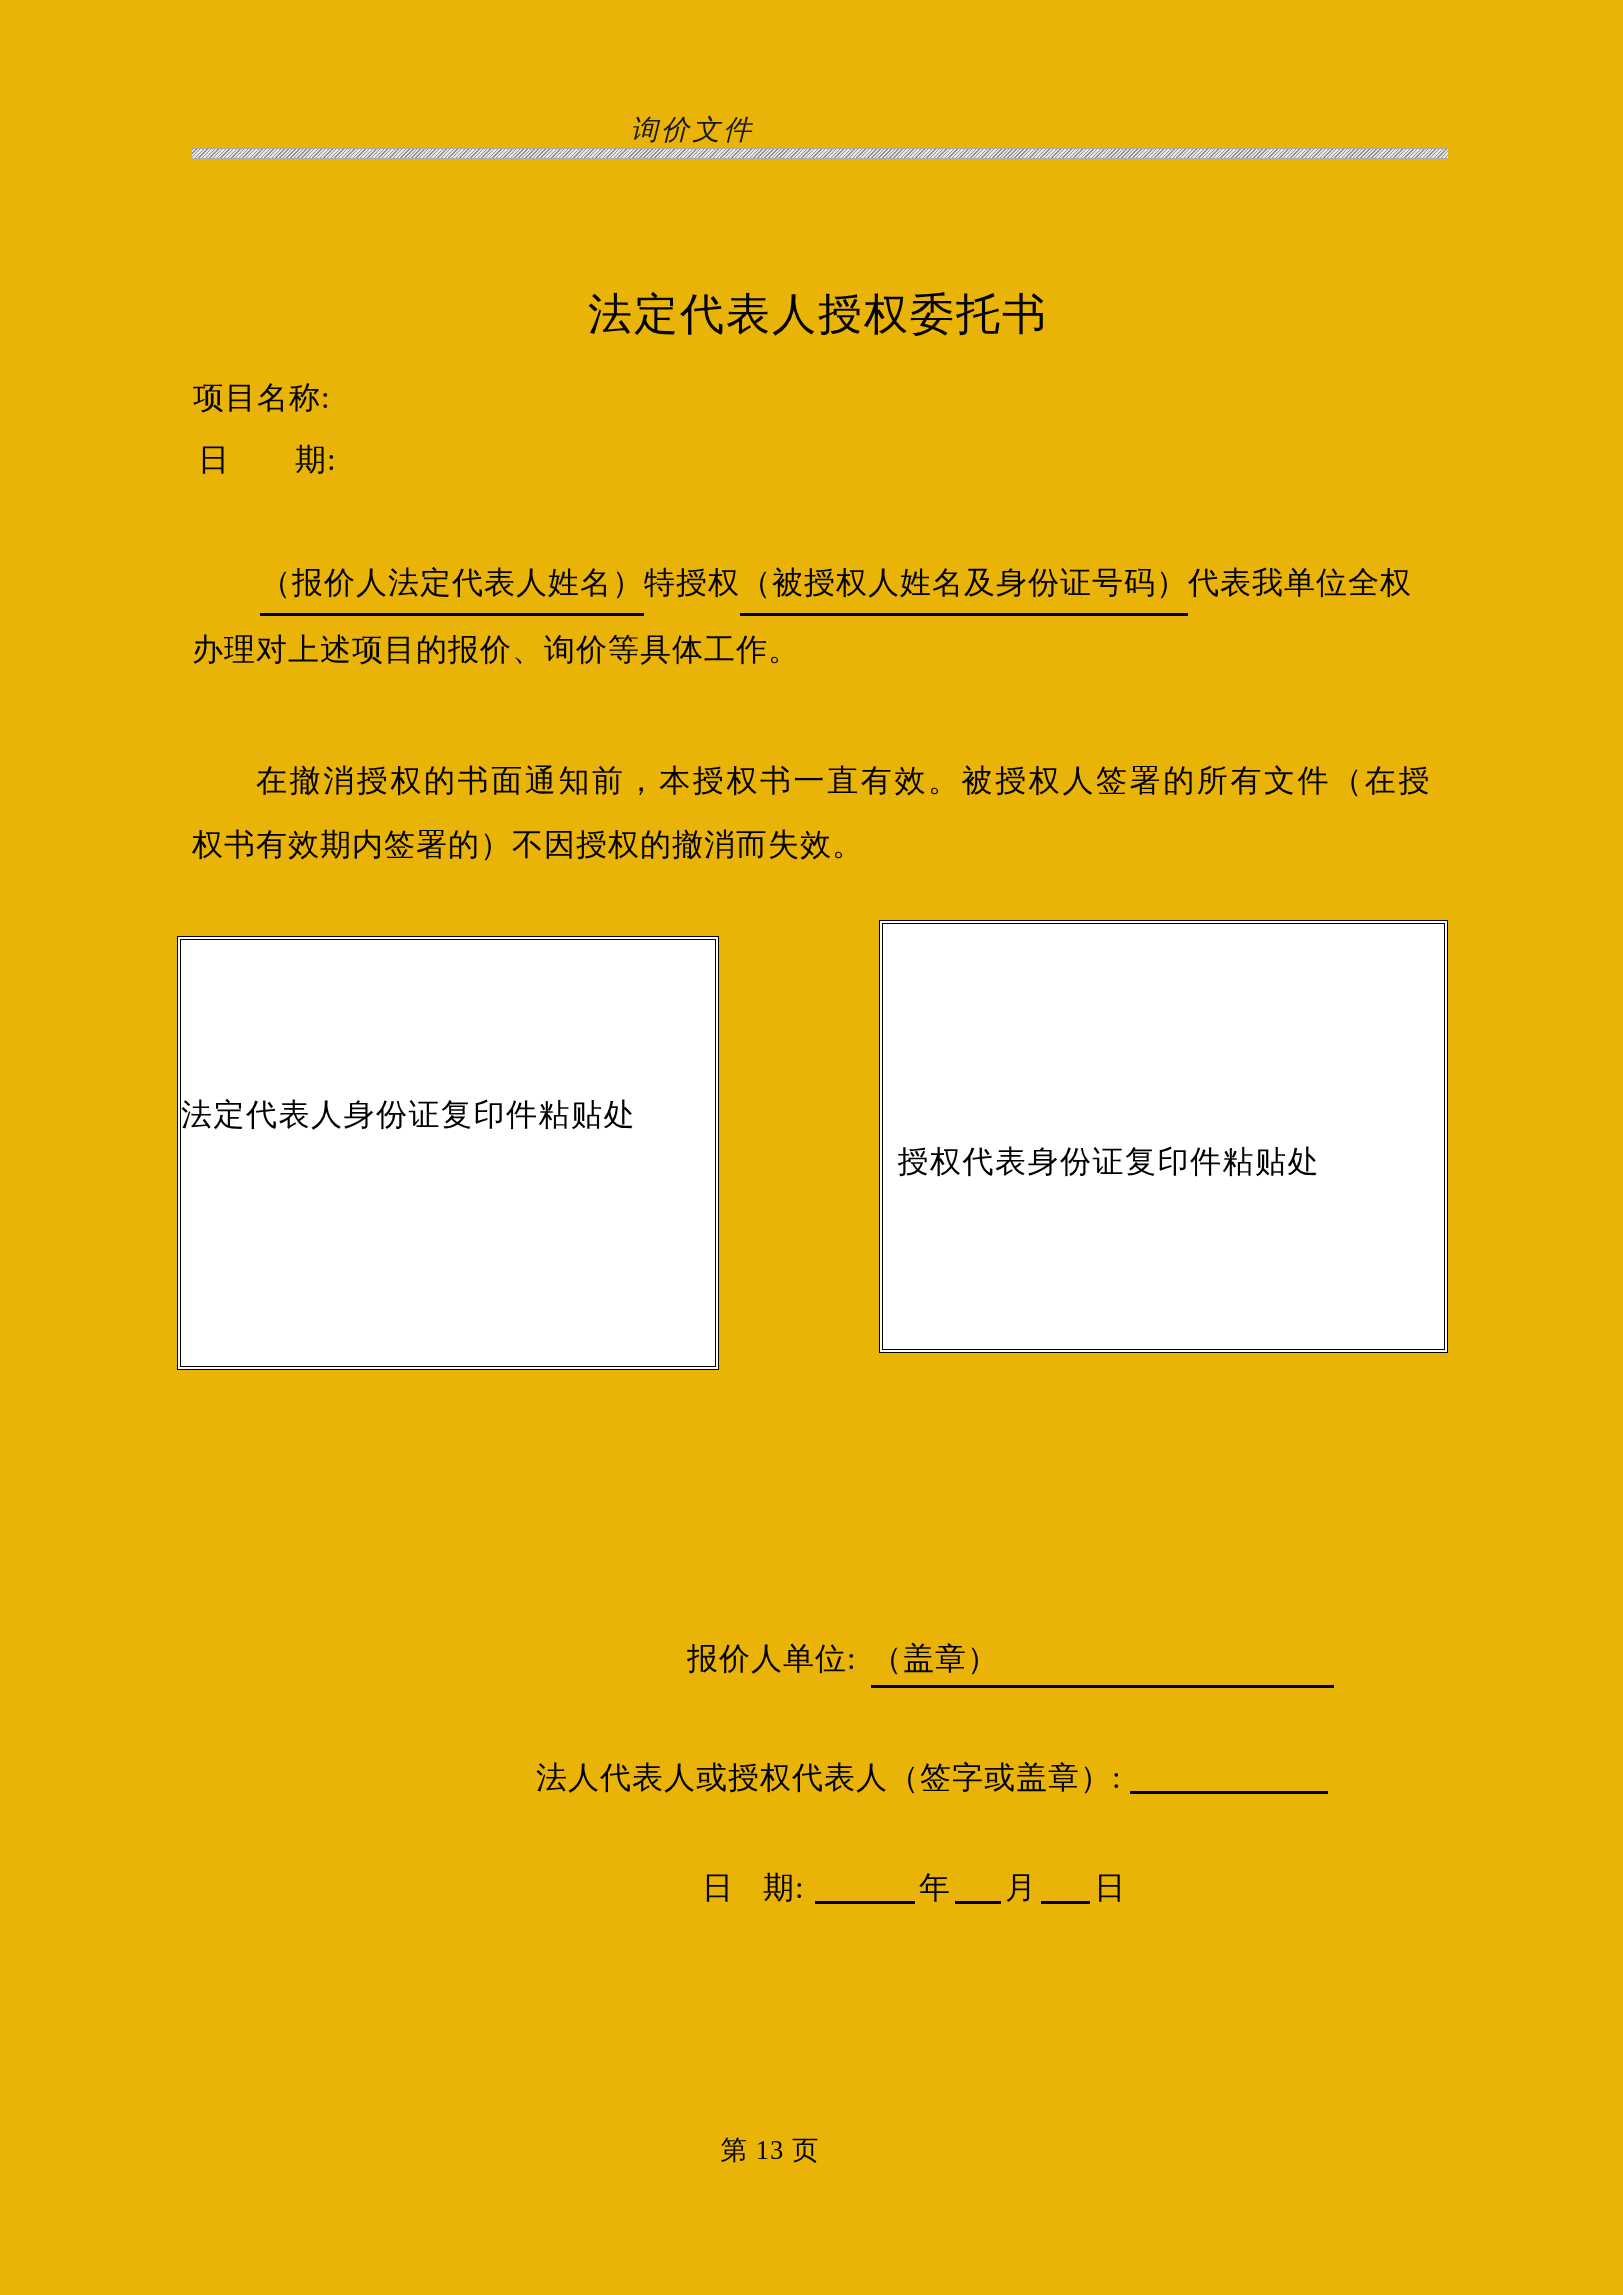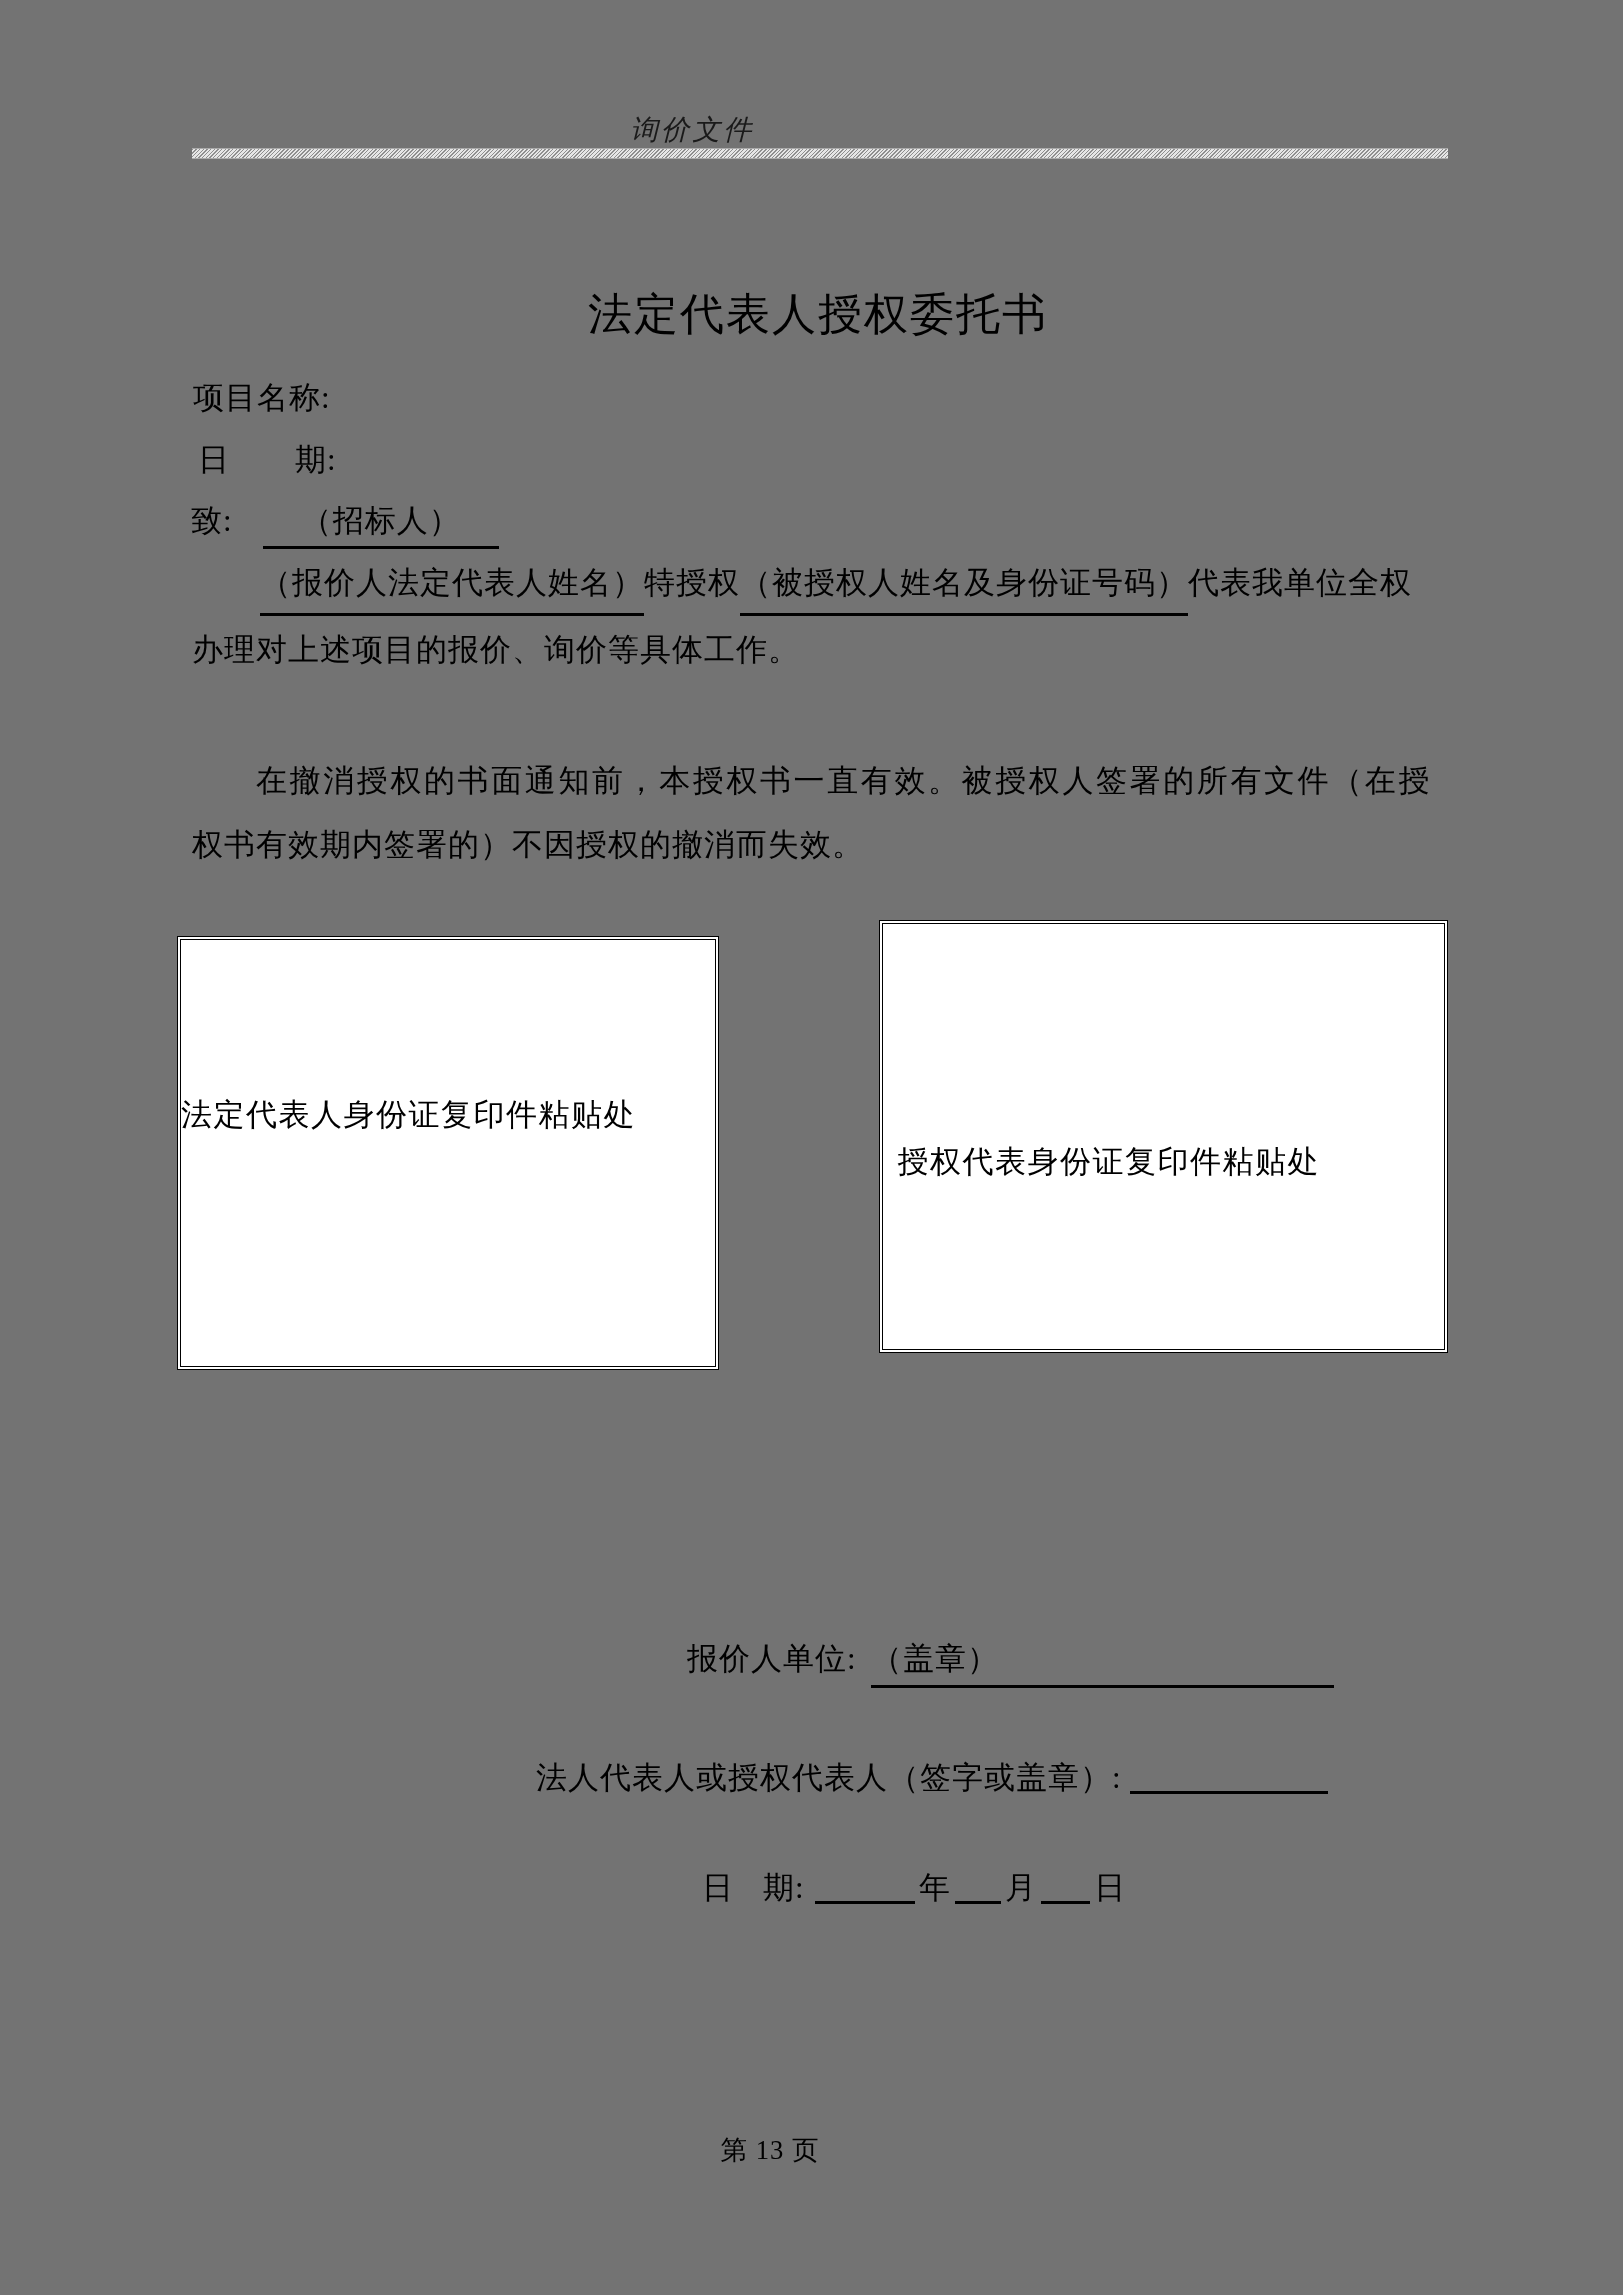--- a/index.html
+++ b/index.html
@@ -4,21 +4,21 @@
 <style>
   html, body {
     margin: 0;
     padding: 0;
     background: #ffffff;
   }
   .page {
     position: relative;
     width: 1623px;
     height: 2295px;
-    background: #737373;
+    background: #eab308;
     color: #000;
     font-family: "Liberation Serif", "DejaVu Serif", serif;
     overflow: hidden;
   }
   .abs { position: absolute; white-space: nowrap; }
 
   
   .doc-type {
     left: 630px; top: 111px;
     font-size: 28px;
@@ -133,23 +133,20 @@
   <div class="abs header-rule"></div>
 
   <div class="abs doc-title">法定代表人授权委托书</div>
 
   <div class="abs t meta-project">项目名称:</div>
 
   <div class="abs t meta-date">
     <span>日</span><span class="gap"></span><span>期:</span>
   </div>
 
-  <div class="abs t meta-to">
-    <span>致:</span><span class="blank-center"><span>（招标人）</span></span>
-  </div>
 
   <div class="abs t para1-l1">
     <span class="ul">（报价人法定代表人姓名）</span><span>特授权</span><span class="ul">（被授权人姓名及身份证号码）</span><span>代表我单位全权</span>
   </div>
   <div class="abs t para1-l2">办理对上述项目的报价、询价等具体工作。</div>
   <div class="abs t para3-l1">在撤消授权的书面通知前，本授权书一直有效。被授权人签署的所有文件（在授</div>
   <div class="abs t para3-l2">权书有效期内签署的）不因授权的撤消而失效。</div>
 
   <div class="paste-box box-left">
     <div class="inner"></div>

